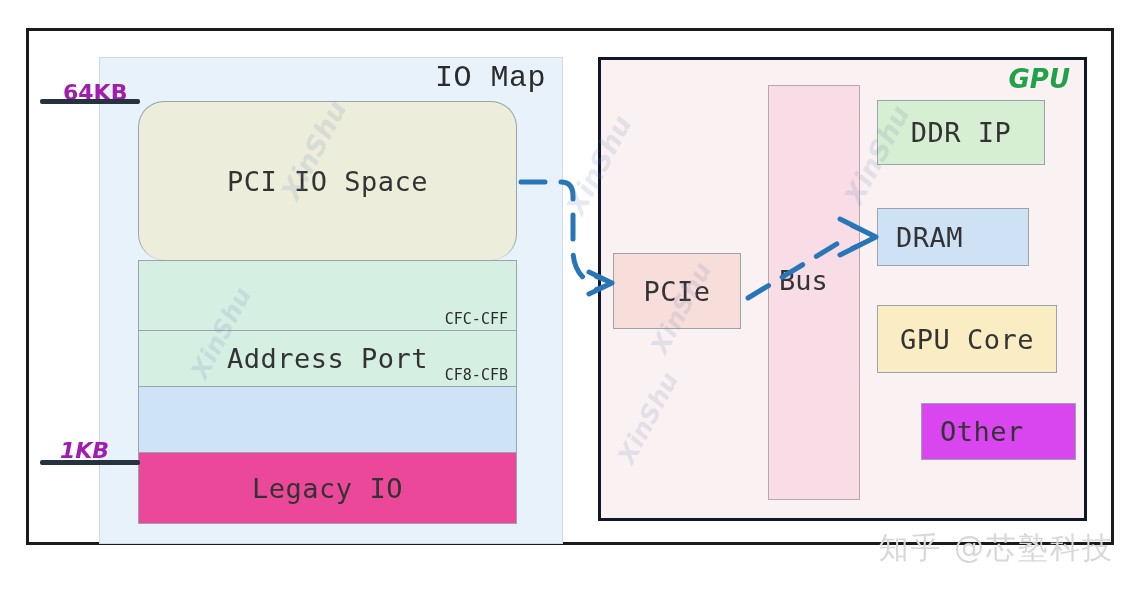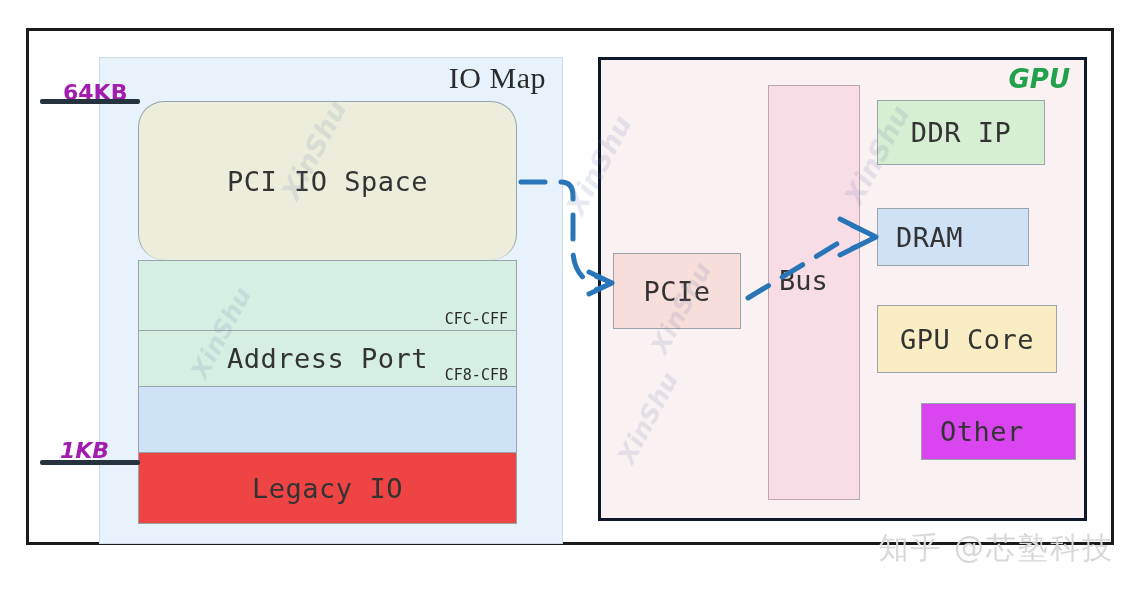--- a/index.html
+++ b/index.html
@@ -59,21 +59,21 @@
     border: 1px solid #cfdce8;
     box-sizing: border-box;
     z-index: 2;
   }
   .io-title {
     position: absolute;
     right: 16px;
     top: 3px;
     font-size: 30px;
     color: #2b2b2b;
-    font-family: Liberation Serif, serif;
+    font-family: Liberation Mono, monospace;
     letter-spacing: 0.5px;
   }
 
   
   .mem-stack {
     position: absolute;
     left: 138px;
     top: 101px;
     width: 379px;
     z-index: 3;
@@ -228,21 +228,21 @@
     <div class="mem-row" style="height:70px; background:#d5f0e3;">
       <span class="mem-range">CFC-CFF</span>
     </div>
     <div class="mem-row" style="height:56px; background:#d5f0e3;">
       <span class="mem-label">Address Port</span>
       <span class="mem-range">CF8-CFB</span>
     </div>
     <div class="mem-row" style="height:66px; background:#cfe3f7;">
       <span class="mem-label"></span>
     </div>
-    <div class="mem-row" style="height:72px; background:#ef4444;">
+    <div class="mem-row" style="height:72px; background:#ec4899;">
       <span class="mem-label">Legacy IO</span>
       <span class="mem-range"></span>
     </div>
   </div>
 
   <div class="marker-text" style="left:63px; top:80px;">64KB</div>
   <div class="marker-line" style="left:40px; top:99px; width:100px;"></div>
 
   <div class="marker-text" style="left:60px; top:438px;font-style:italic;">1KB</div>
   <div class="marker-line" style="left:40px; top:460px; width:100px;"></div>

